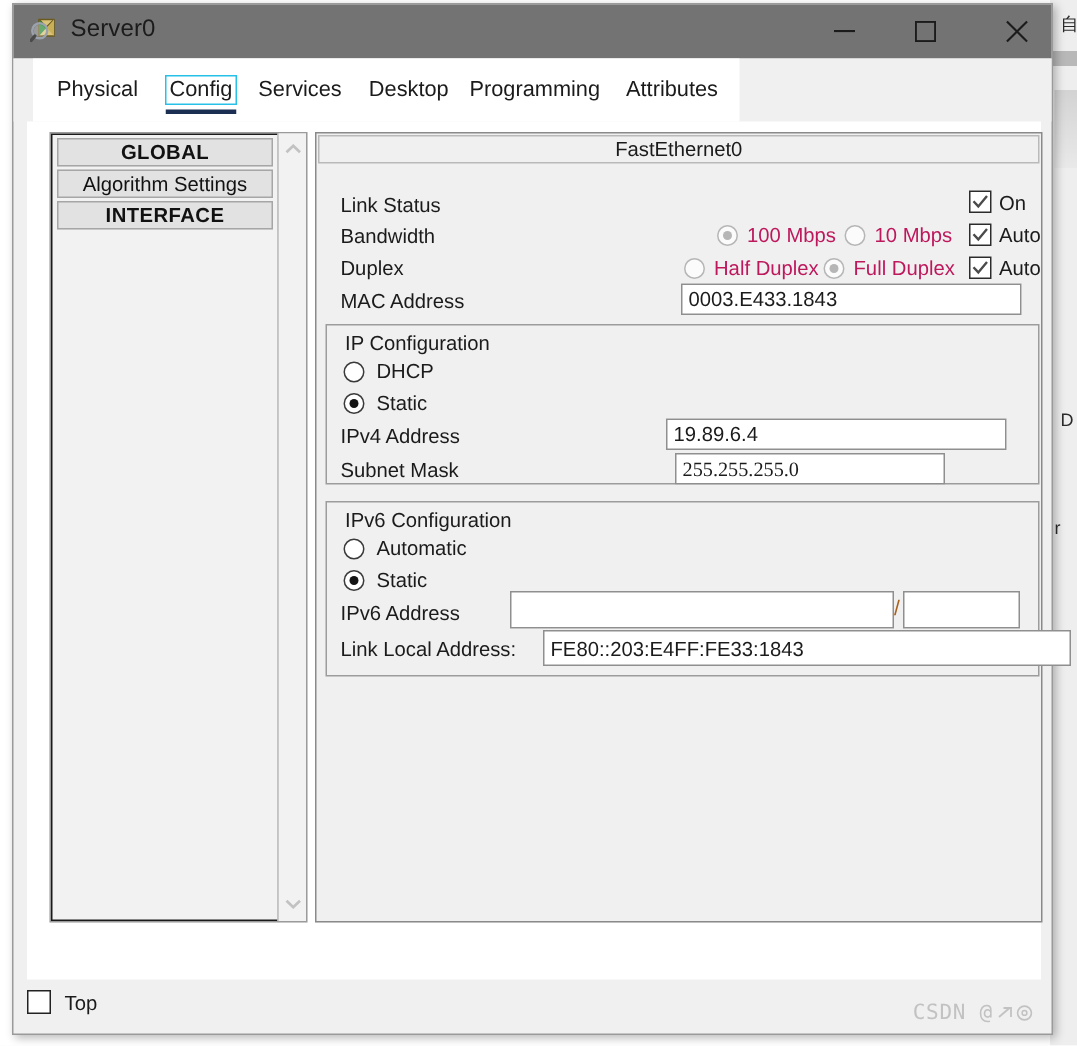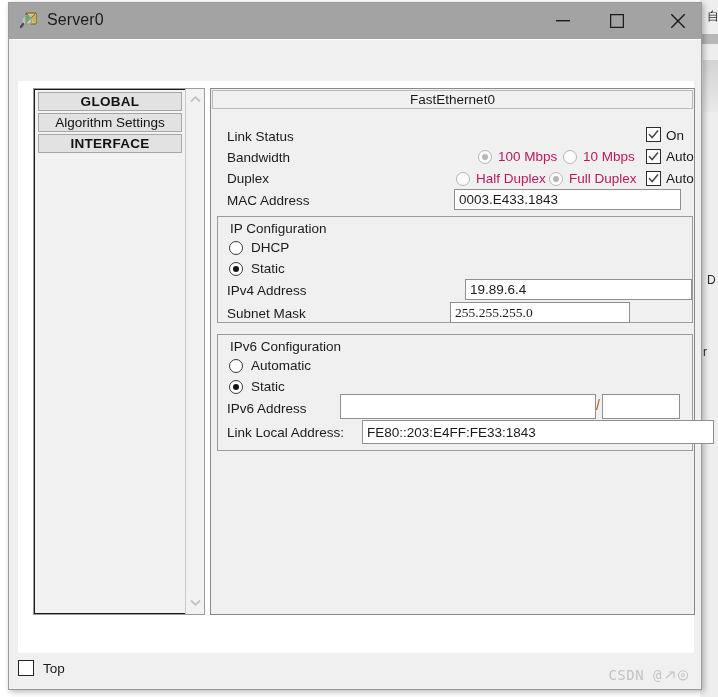--- a/index.html
+++ b/index.html
@@ -58,21 +58,21 @@
     left: 8px; top: 2px;
     width: 694px; height: 688px;
     background: #f0f0f0;
     border: 1px solid #9a9a9a;
     box-sizing: border-box;
     box-shadow: 2px 2px 6px rgba(0,0,0,0.28);
   }
   .titlebar {
     position: relative;
     height: 36px;
-    background: #a3a3a3;
+    background: #737373;
     border-bottom: 1px solid #ffffff;
   }
   .win-icon {
     position: absolute;
     left: 11px; top: 9px;
     width: 20px; height: 19px;
   }
   .win-title {
     position: absolute;
     left: 38px; top: 8px;
@@ -346,20 +346,41 @@
           </svg>
       </div>
       <div class="win-btn btn-close">
         <svg width="15" height="15">
           <line x1="0.8" y1="0.8" x2="14.2" y2="14.2" stroke="#1b1b1b" stroke-width="1.4"></line>
           <line x1="14.2" y1="0.8" x2="0.8" y2="14.2" stroke="#1b1b1b" stroke-width="1.4"></line>
         </svg>
       </div>
     </div>
 
+    <div class="tabbar">
+      <div class="tabs-white"></div>
+      <div class="tab" style="left:20px; width:72px;">
+        <span class="tab-text">Physical</span>
+      </div>
+      <div class="tab active" style="left:96px; width:58px;">
+        <span class="tab-text">Config</span>
+      </div>
+      <div class="tab" style="left:156px; width:70px;">
+        <span class="tab-text">Services</span>
+      </div>
+      <div class="tab" style="left:228px; width:71px;">
+        <span class="tab-text">Desktop</span>
+      </div>
+      <div class="tab" style="left:299px; width:97px;">
+        <span class="tab-text">Programming</span>
+      </div>
+      <div class="tab" style="left:398px; width:82px;">
+        <span class="tab-text">Attributes</span>
+      </div>
+    </div>
 
     <div class="content-white"></div>
 
     <div class="sidebar-wrap">
       <div class="sidebar-list">
         <div class="side-item group">
           <span>GLOBAL</span>
         </div>
         <div class="side-item">
           <span>Algorithm Settings</span>
@@ -430,21 +451,21 @@
 
       <div class="rd" style="left:18px; top:152px;"></div>
       <div class="lbl" style="left:40px; top:151px;">DHCP</div>
 
       <div class="rd" style="left:18px; top:173px;">
           <div class="dot"></div>
         </div>
       <div class="lbl" style="left:40px; top:172px;">Static</div>
 
       <div class="lbl" style="left:16px; top:194px;">IPv4 Address</div>
-      <div class="tf" style="left:254px; top:190px; width:227px; height:21px;" placeholder="">19.89.6.4</div>
+      <div class="tf" style="left:233px; top:190px; width:227px; height:21px;" placeholder="">19.89.6.4</div>
 
       <div class="lbl" style="left:16px; top:217px;">Subnet Mask</div>
       <div class="tf" style="left:239px; top:213px; width:180px; height:21px;font-family:Liberation Serif, serif;" placeholder="">255.255.255.0</div>
 
       <div class="gbox" style="left:6px; top:245px; width:476px; height:117px;"></div>
       <div class="lbl" style="left:19px; top:250px;">IPv6 Configuration</div>
 
       <div class="rd" style="left:18px; top:270px;"></div>
       <div class="lbl" style="left:40px; top:269px;">Automatic</div>
 

